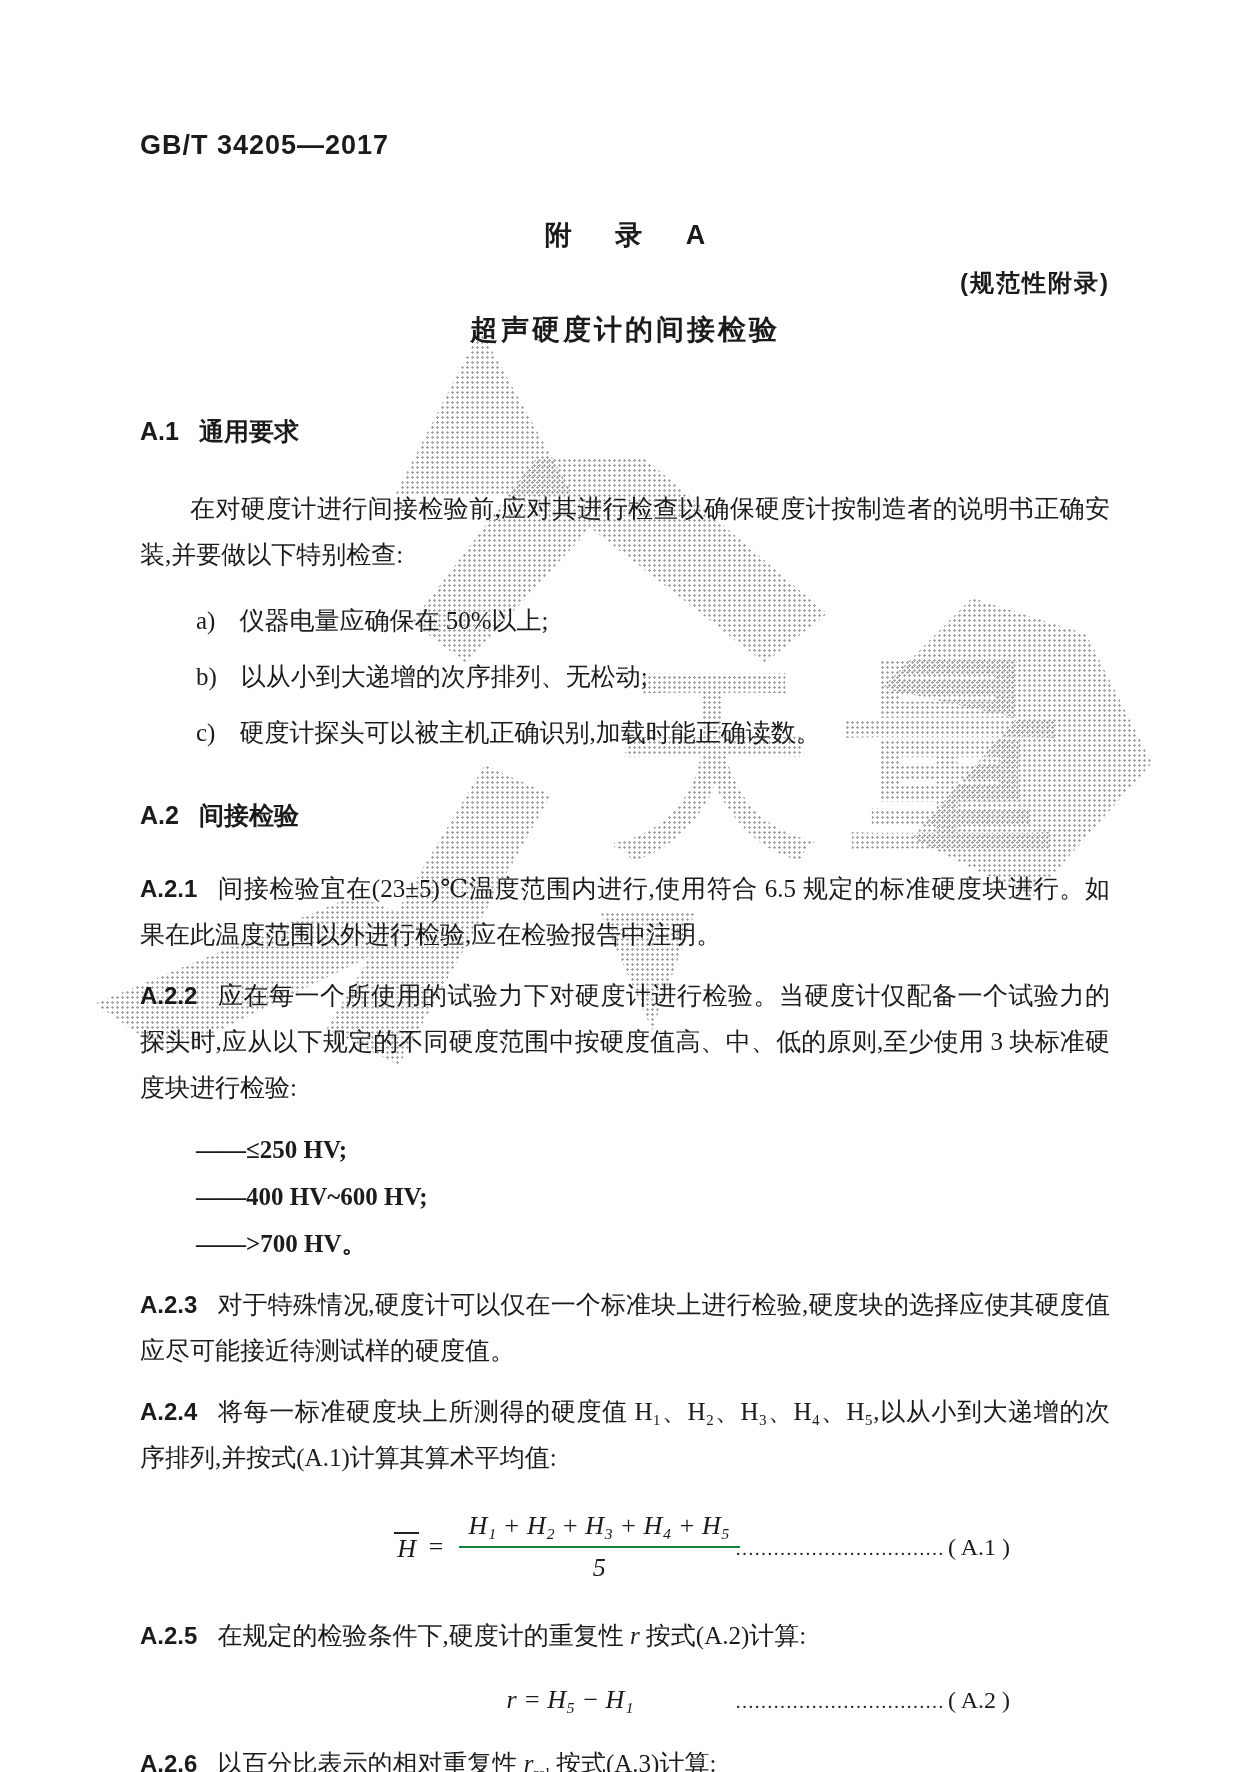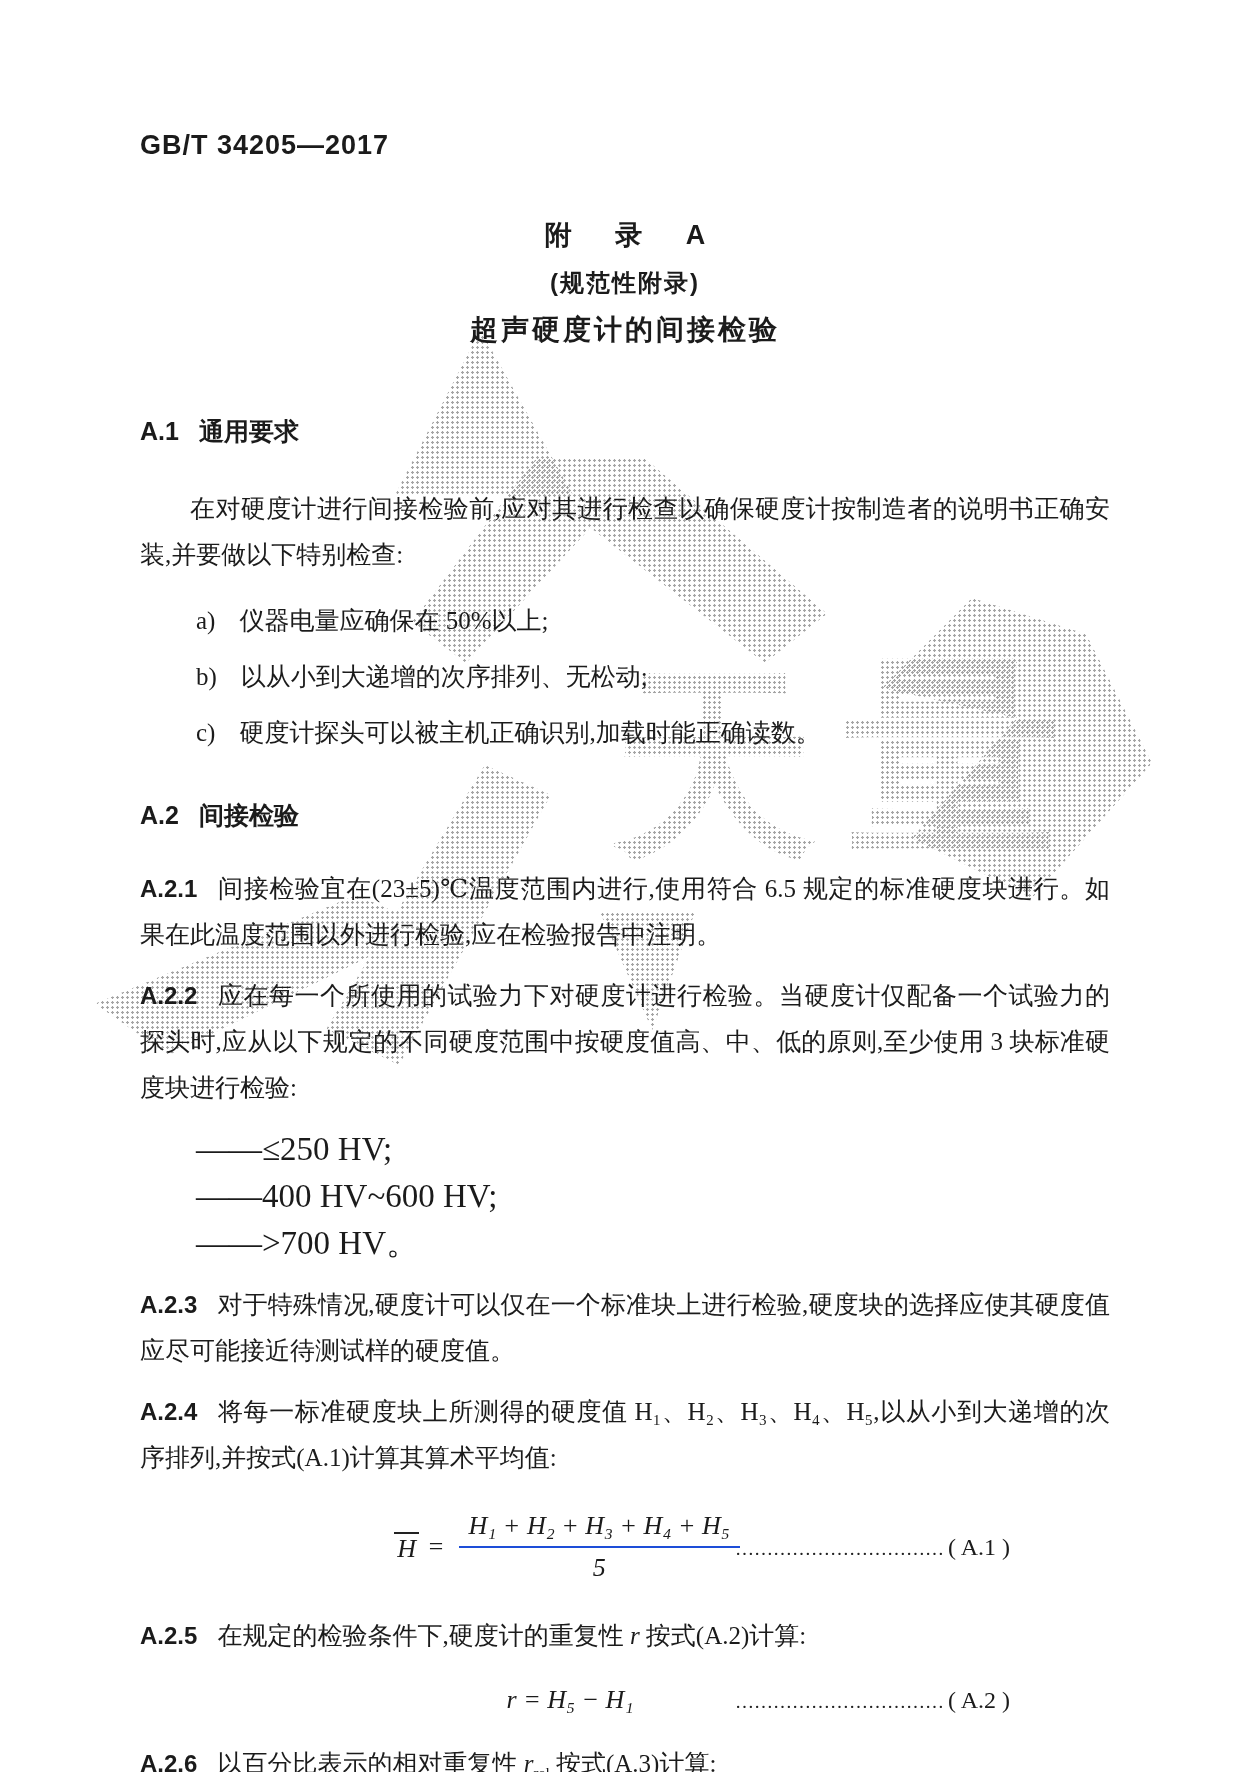--- a/index.html
+++ b/index.html
@@ -17,21 +17,21 @@
   .std-header{
     margin-top:130px;
     text-align:left;
     font-family:"Liberation Sans","DejaVu Sans",sans-serif;
     font-weight:700;font-size:27px;letter-spacing:1px;
   }
 
   
   .title-block{text-align:center;font-family:"Liberation Sans","DejaVu Sans",sans-serif;font-weight:700;}
   .title-appendix{margin-top:56px;font-size:27px;letter-spacing:18px;text-indent:18px;}
-  .title-normative{margin-top:14px;font-size:24px;letter-spacing:2px;}
+  .title-normative{margin-top:14px;font-size:24px;letter-spacing:2px;text-align:right;}
   .title-subject{margin-top:12px;font-size:28px;letter-spacing:3px;}
 
   
   .h2{
     margin-top:66px;
     font-family:"Liberation Sans","DejaVu Sans",sans-serif;
     font-weight:700;font-size:25px;
   }
   .h2 .hnum{margin-right:20px;}
   .h2.second{margin-top:38px;}
@@ -43,34 +43,34 @@
   }
   p.intro{margin-top:38px;text-indent:2em;}
   .cnum{
     font-family:"Liberation Sans","DejaVu Sans",sans-serif;
     font-weight:700;margin-right:20px;font-size:24px;margin-top:44px;
   }
   .checks{margin:4px 0 10px;}
   .check-item{padding-left:56px;font-size:25px;line-height:56px;}
   .check-item .clabel{margin-right:24px;}
   .ranges{margin:4px 0 10px;}
-  .range-item{padding-left:56px;font-size:33px;line-height:47px;}
+  .range-item{padding-left:56px;font-size:25px;line-height:47px;font-weight:bold;}
 
   
   .eqrow{
     position:relative;
     display:flex;align-items:center;justify-content:center;
     font-size:26px;
     margin:18px 0;
   }
   .eqrow .math{font-style:italic;display:flex;align-items:center;transform:translateX(-55px);}
   .eqrow.tall{min-height:96px;}
   .eqrow.flat{min-height:46px;}
   .frac{display:inline-flex;flex-direction:column;align-items:center;margin:0 6px;}
-  .frac .ftop{padding:0 10px 5px;border-bottom:2px solid #1d4ed8;text-align:center;}
+  .frac .ftop{padding:0 10px 5px;border-bottom:2px solid #15803d;text-align:center;}
   .frac .fbot{padding-top:5px;}
   .obar{display:inline-block;border-top:2px solid #222;padding:1px 3px 0;line-height:1.05;}
   .eqsym{margin:0 8px;}
   .tagwrap{
     position:absolute;right:100px;top:50%;transform:translateY(-50%);
     display:flex;align-items:center;font-style:normal;
   }
   .leader{font-size:19px;letter-spacing:0px;margin-right:4px;position:relative;top:1px;color:#222;}
   .eqtag{font-size:24px;}
   sub{font-size:0.62em;}

